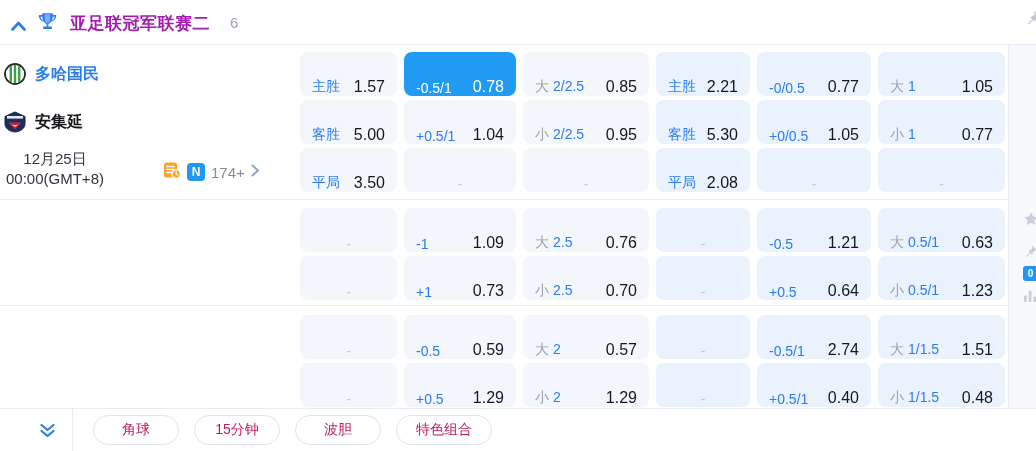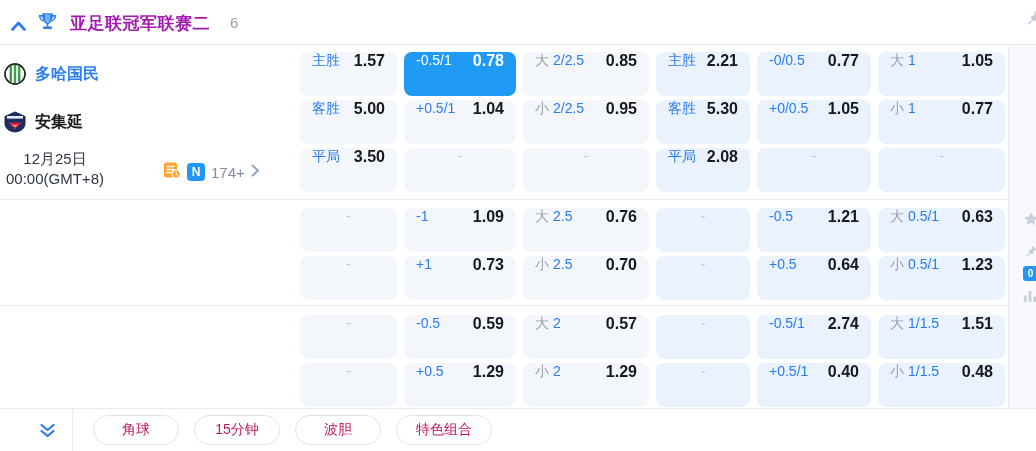--- a/index.html
+++ b/index.html
@@ -35,28 +35,28 @@
   .team-row.home .team-name{color:var(--accent);}
   .team-row.away .team-name{color:var(--text-dark);}
   .date-block{position:absolute;left:-6px;top:149px;width:122px;text-align:center;font-size:15px;color:#2e3640;line-height:20px;}
   .more-markets{position:absolute;left:163px;top:161px;display:flex;align-items:center;gap:6px;cursor:pointer;}
   .n-badge{width:18px;height:18px;border-radius:4px;background:#2196f3;color:#fff;font-size:12px;font-weight:700;display:flex;align-items:center;justify-content:center;}
   .mm-count{font-size:15px;color:#868d98;}
 
   
   .grid{position:absolute;left:300px;width:705px;display:grid;grid-template-columns:97px 112px 126px 94px 114px 127px;gap:4px 7px;grid-auto-rows:44px;}
   #g0{top:52px;} #g1{top:208px;} #g2{top:315px;}
-  .cell{display:flex;align-items:flex-start;justify-content:space-between;padding:0 12px;border-radius:8px;background:var(--cell-bg);cursor:pointer;}
+  .cell{display:flex;align-items:flex-end;justify-content:space-between;padding:0 12px;border-radius:8px;background:var(--cell-bg);cursor:pointer;}
   .cell.half{background:var(--cell-bg-half);}
   .cell.sel{background:var(--selected);}
   .cell.sel .lab,.cell.sel .pre,.cell.sel .val{color:#fff;}
   .lbl{display:flex;gap:4px;align-items:baseline;font-size:14px;white-space:nowrap;}
   .pre{color:var(--text-gray);}
   .lab{color:var(--accent);}
-  .val{font-weight:700;font-size:16px;color:var(--text-dark);white-space:nowrap;}
+  .val{font-weight:400;font-size:16px;color:var(--text-dark);white-space:nowrap;}
   .cell.empty{justify-content:center;cursor:default;}
   .cell.empty .val{color:#c3c9d4;font-weight:400;font-size:14px;}
 
   .divider{position:absolute;left:0;width:1008px;height:1px;background:var(--divider);}
   #div1{top:199px;} #div2{top:305px;}
 
   
   .strip{position:absolute;left:1008px;top:45px;width:28px;height:363px;background:#f7f9fc;border-left:1px solid var(--divider);}
   .strip-icon{position:absolute;left:14px;}
   .zero-badge{position:absolute;left:14px;top:221px;width:15px;height:15px;border-radius:3px;background:#2196f3;color:#fff;font-size:10px;font-weight:700;display:flex;align-items:center;justify-content:center;}

